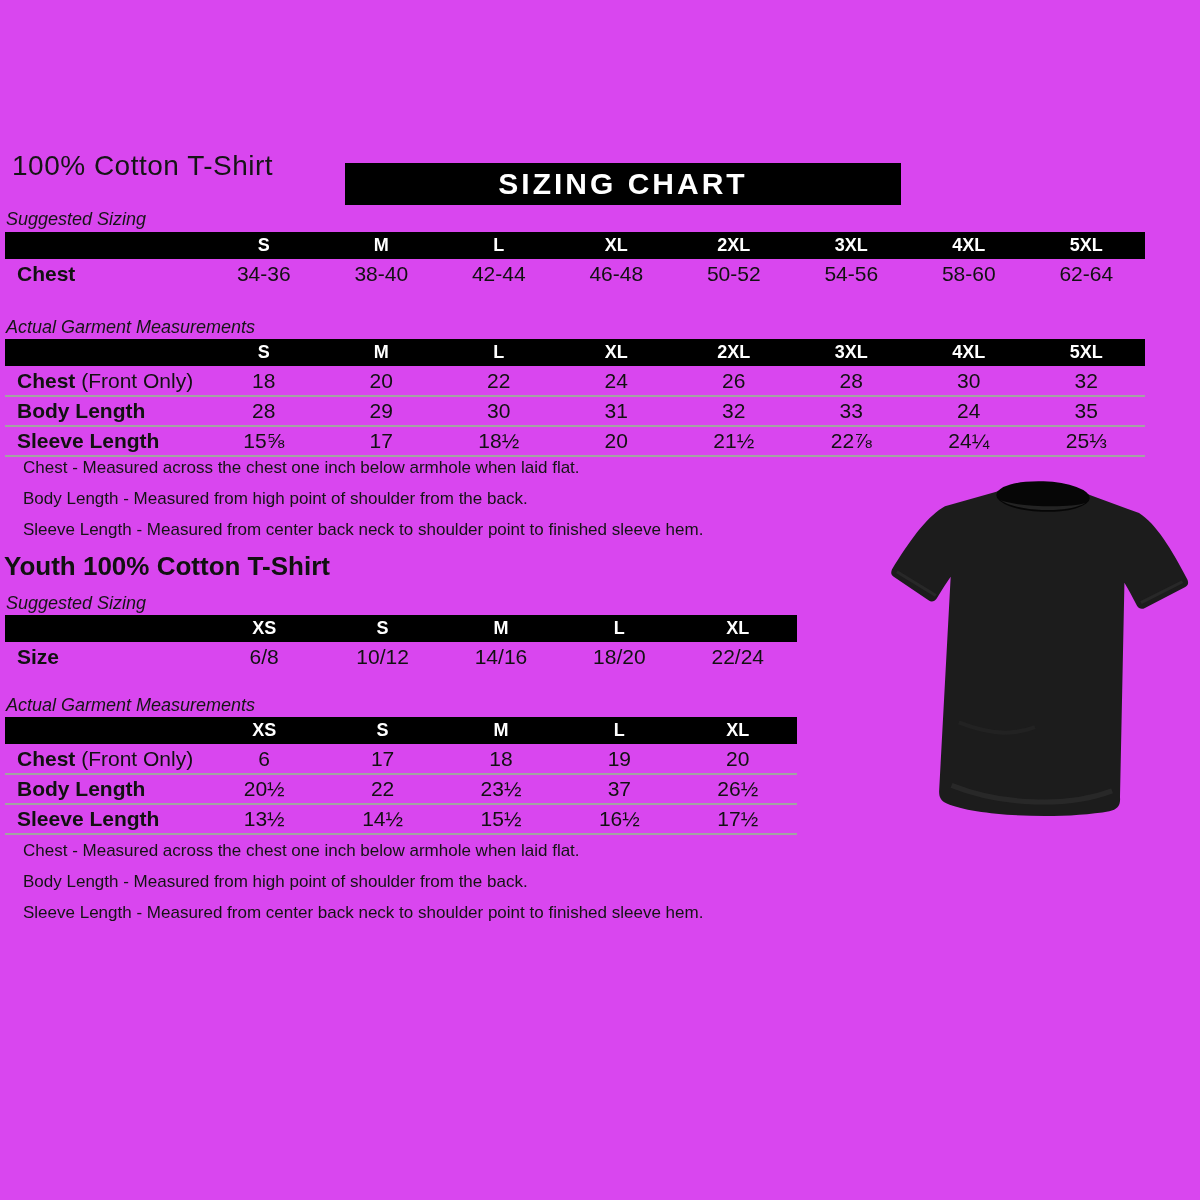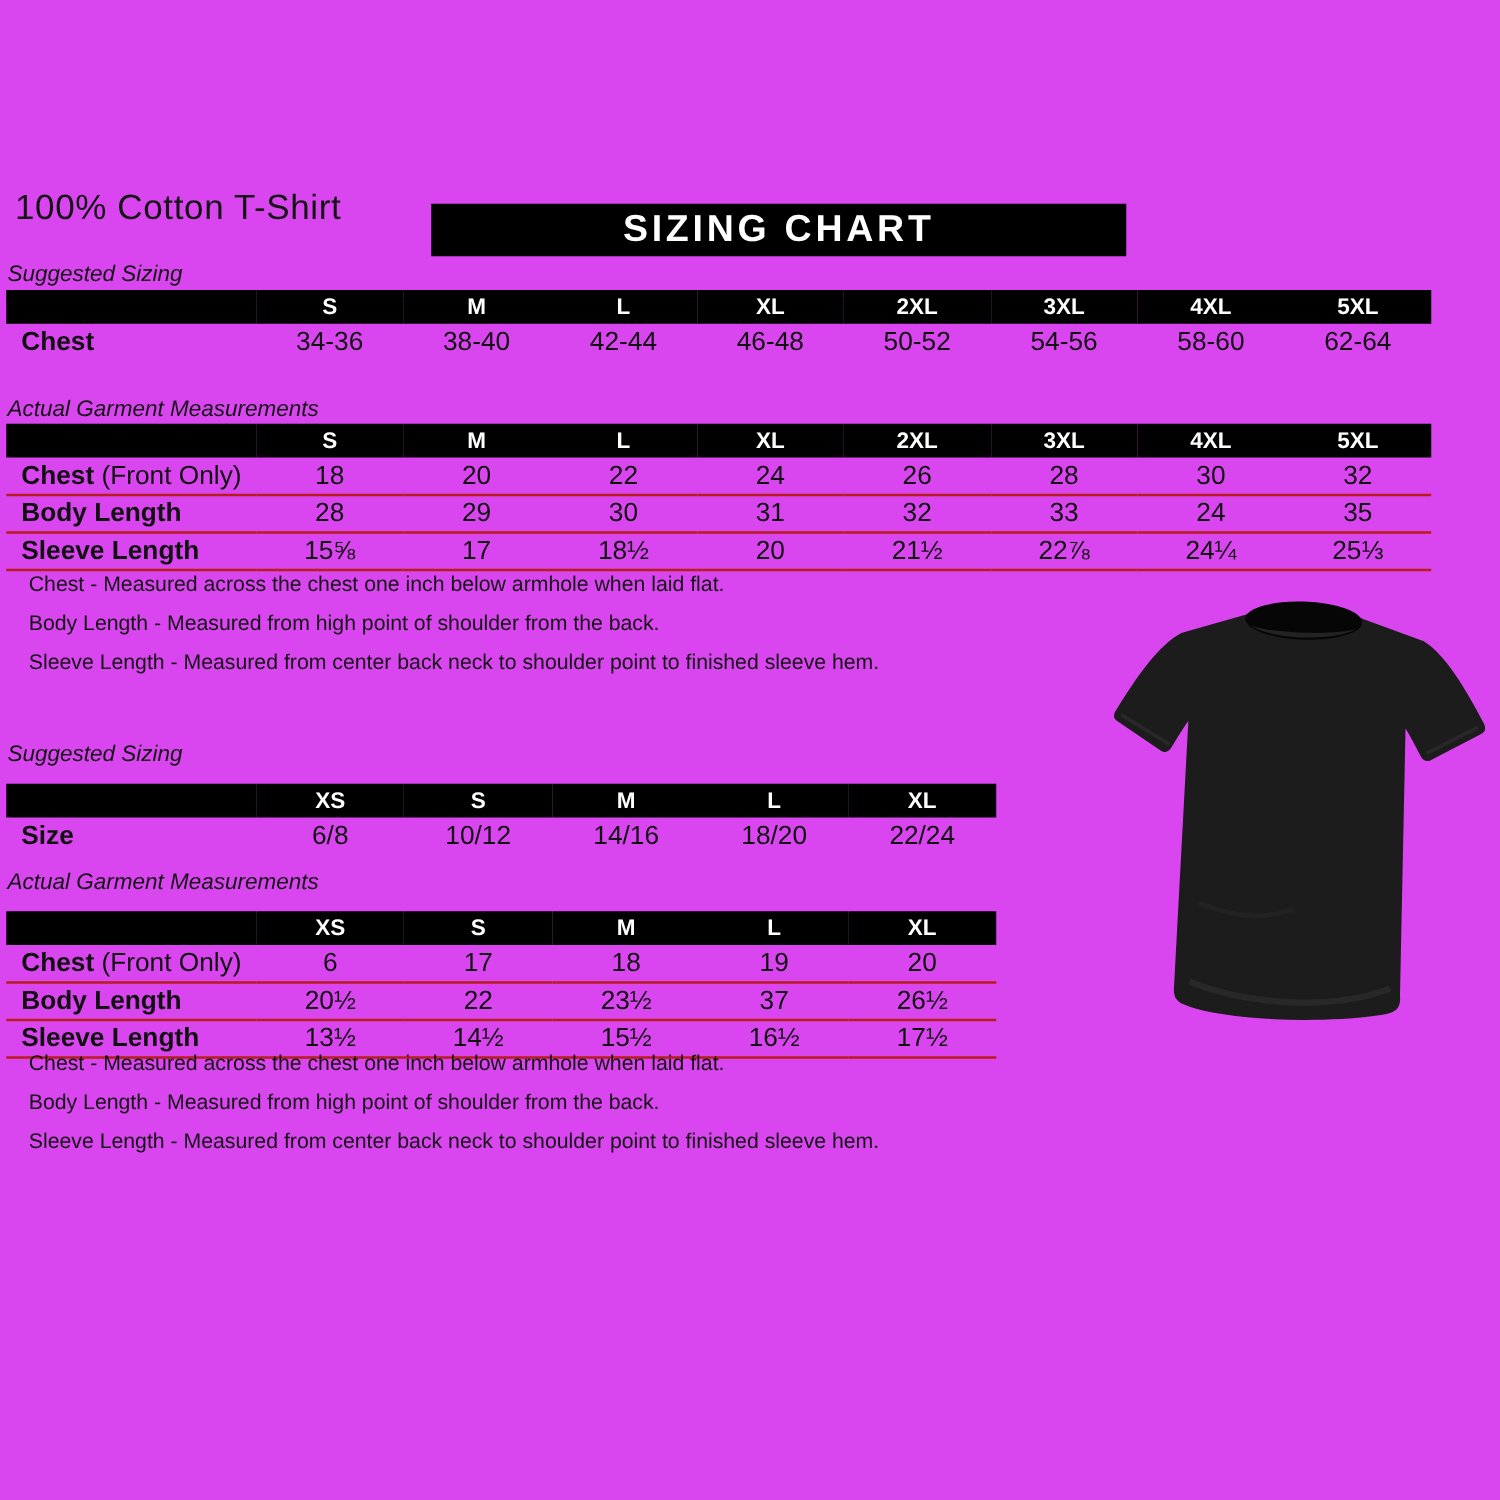--- a/index.html
+++ b/index.html
@@ -37,22 +37,22 @@
     font-weight:700; font-size:18px;
     height:27px; padding:0; text-align:center;
   }
   table.sizes tbody th, table.sizes tbody td {
     font-size:21px; color:#111111;
     height:30px; padding:0; text-align:center; font-weight:400;
   }
   table.sizes tbody th { text-align:left; padding-left:12px; }
   table.sizes .label-col { width:200px; }
   table.adult-w { width:1140px; }
-  table.youth-w { width:792px;margin-top:12px; }
-  table.bordered tbody tr { border-bottom:2px solid #b91c1c; }
+  table.youth-w { width:792px; }
+  table.bordered tbody tr { border-bottom:2px solid #a3a3a3; }
   .lbl-b { font-weight:700; }
   .lbl-s { font-weight:400; }
 
   .notes { font-size:17px; color:#141414;margin-left:10px; }
   .note-line { margin-bottom:11px; }
 
   .shirt-wrap { left:885px; top:468px; width:305px; height:372px; }
 </style>
 </head>
 <body>
@@ -148,20 +148,21 @@
         </tr>
       </tbody>
     </table>
 
   <div class="abs notes" style="left:13px; top:458px;">
       <div class="note-line">Chest - Measured across the chest one inch below armhole when laid flat.</div>
       <div class="note-line">Body Length - Measured from high point of shoulder from the back.</div>
       <div class="note-line">Sleeve Length - Measured from center back neck to shoulder point to finished sleeve hem.</div>
     </div>
 
+  <div class="abs youth-title">Youth 100% Cotton T-Shirt</div>
 
   <div class="abs section-label" style="left:6px; top:593px;">Suggested Sizing</div>
 
   <table class="abs sizes youth-w" style="left:5px; top:615px;">
       <thead>
         <tr>
           <th class="label-col"></th>
           <th>XS</th>
           <th>S</th>
           <th>M</th>

